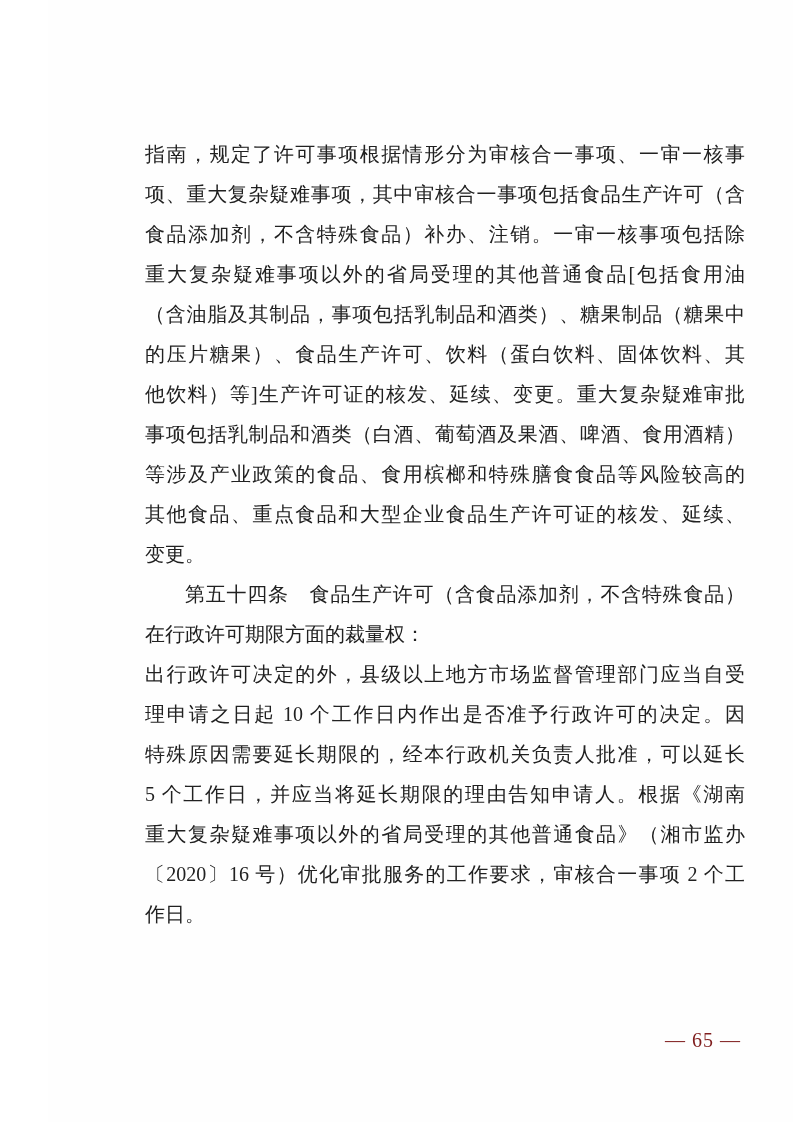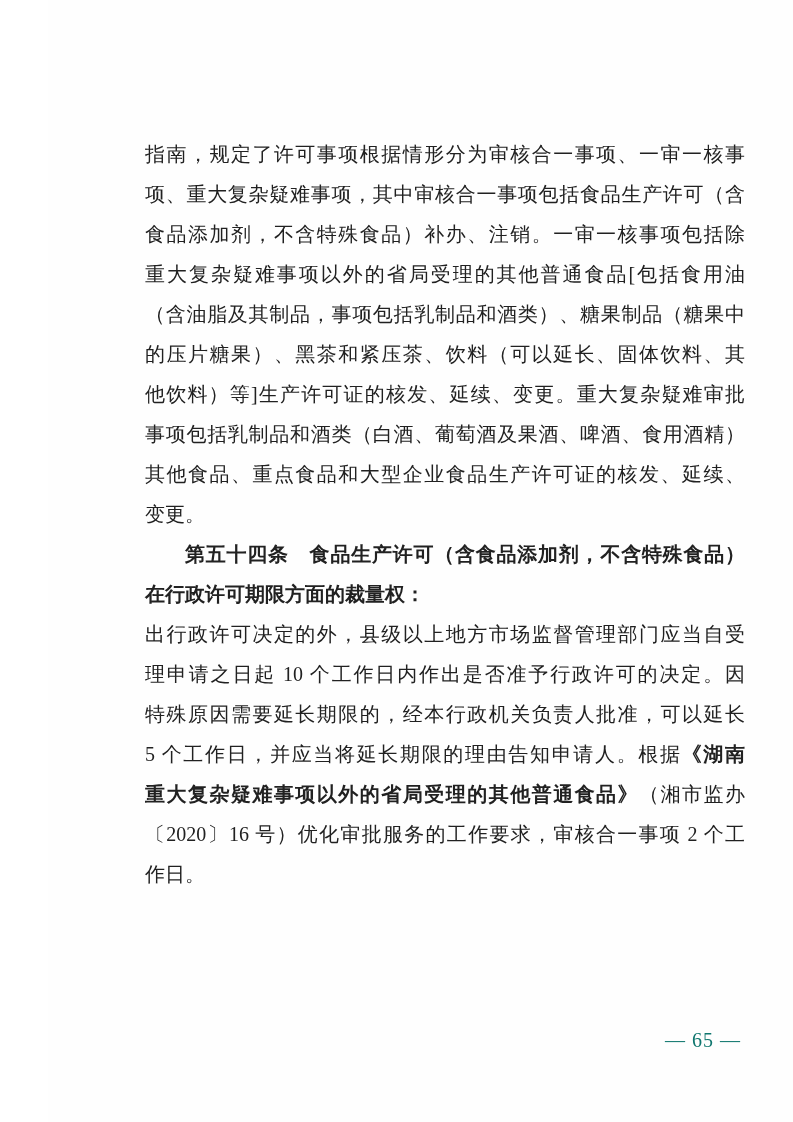--- a/index.html
+++ b/index.html
@@ -34,46 +34,47 @@
   .line.left {
     text-align-last: left;
   }
   .line.indent {
     text-indent: 2em;
   }
   .seg {
     font-weight: 400;
   }
   .seg.bold {
-    font-weight: 700;
+    font-weight: 400;
     font-family: "Liberation Sans", "DejaVu Sans", sans-serif;
   }
   .page-number {
     position: absolute;
     top: 1028px;
     right: 100px;
     font-size: 20px;
     line-height: 24px;
-    color: #0f766e;
+    color: #7f1d1d;
     letter-spacing: 1px;
   }
 </style>
 </head>
 <body>
 
 <div class="page">
   <div class="body-text">
       <div class="line"><span class="seg">指南，规定了许可事项根据情形分为审核合一事项、一审一核事</span></div>
       <div class="line"><span class="seg">项、重大复杂疑难事项，其中审核合一事项包括食品生产许可（含</span></div>
       <div class="line"><span class="seg">食品添加剂，不含特殊食品）补办、注销。一审一核事项包括除</span></div>
       <div class="line"><span class="seg">重大复杂疑难事项以外的省局受理的其他普通食品[包括食用油</span></div>
       <div class="line"><span class="seg">（含油脂及其制品，事项包括乳制品和酒类）、糖果制品（糖果中</span></div>
-      <div class="line"><span class="seg">的压片糖果）、黑茶和紧压茶、饮料（可以延长、固体饮料、其</span></div>
+      <div class="line"><span class="seg">的压片糖果）、食品生产许可、饮料（蛋白饮料、固体饮料、其</span></div>
       <div class="line"><span class="seg">他饮料）等]生产许可证的核发、延续、变更。重大复杂疑难审批</span></div>
       <div class="line"><span class="seg">事项包括乳制品和酒类（白酒、葡萄酒及果酒、啤酒、食用酒精）</span></div>
+      <div class="line"><span class="seg">等涉及产业政策的食品、食用槟榔和特殊膳食食品等风险较高的</span></div>
       <div class="line"><span class="seg">其他食品、重点食品和大型企业食品生产许可证的核发、延续、</span></div>
       <div class="line left"><span class="seg">变更。</span></div>
       <div class="line indent"><span class="seg bold">第五十四条　食品生产许可（含食品添加剂，不含特殊食品）</span></div>
       <div class="line left"><span class="seg bold">在行政许可期限方面的裁量权：</span></div>
       <div class="line"><span class="seg">出行政许可决定的外，县级以上地方市场监督管理部门应当自受</span></div>
       <div class="line"><span class="seg">理申请之日起 10 个工作日内作出是否准予行政许可的决定。因</span></div>
       <div class="line"><span class="seg">特殊原因需要延长期限的，经本行政机关负责人批准，可以延长</span></div>
       <div class="line"><span class="seg">5 个工作日，并应当将延长期限的理由告知申请人。根据</span><span class="seg bold">《湖南</span></div>
       <div class="line"><span class="seg bold">重大复杂疑难事项以外的省局受理的其他普通食品》</span><span class="seg">（湘市监办</span></div>
       <div class="line"><span class="seg">〔2020〕16 号）优化审批服务的工作要求，审核合一事项 2 个工</span></div>

